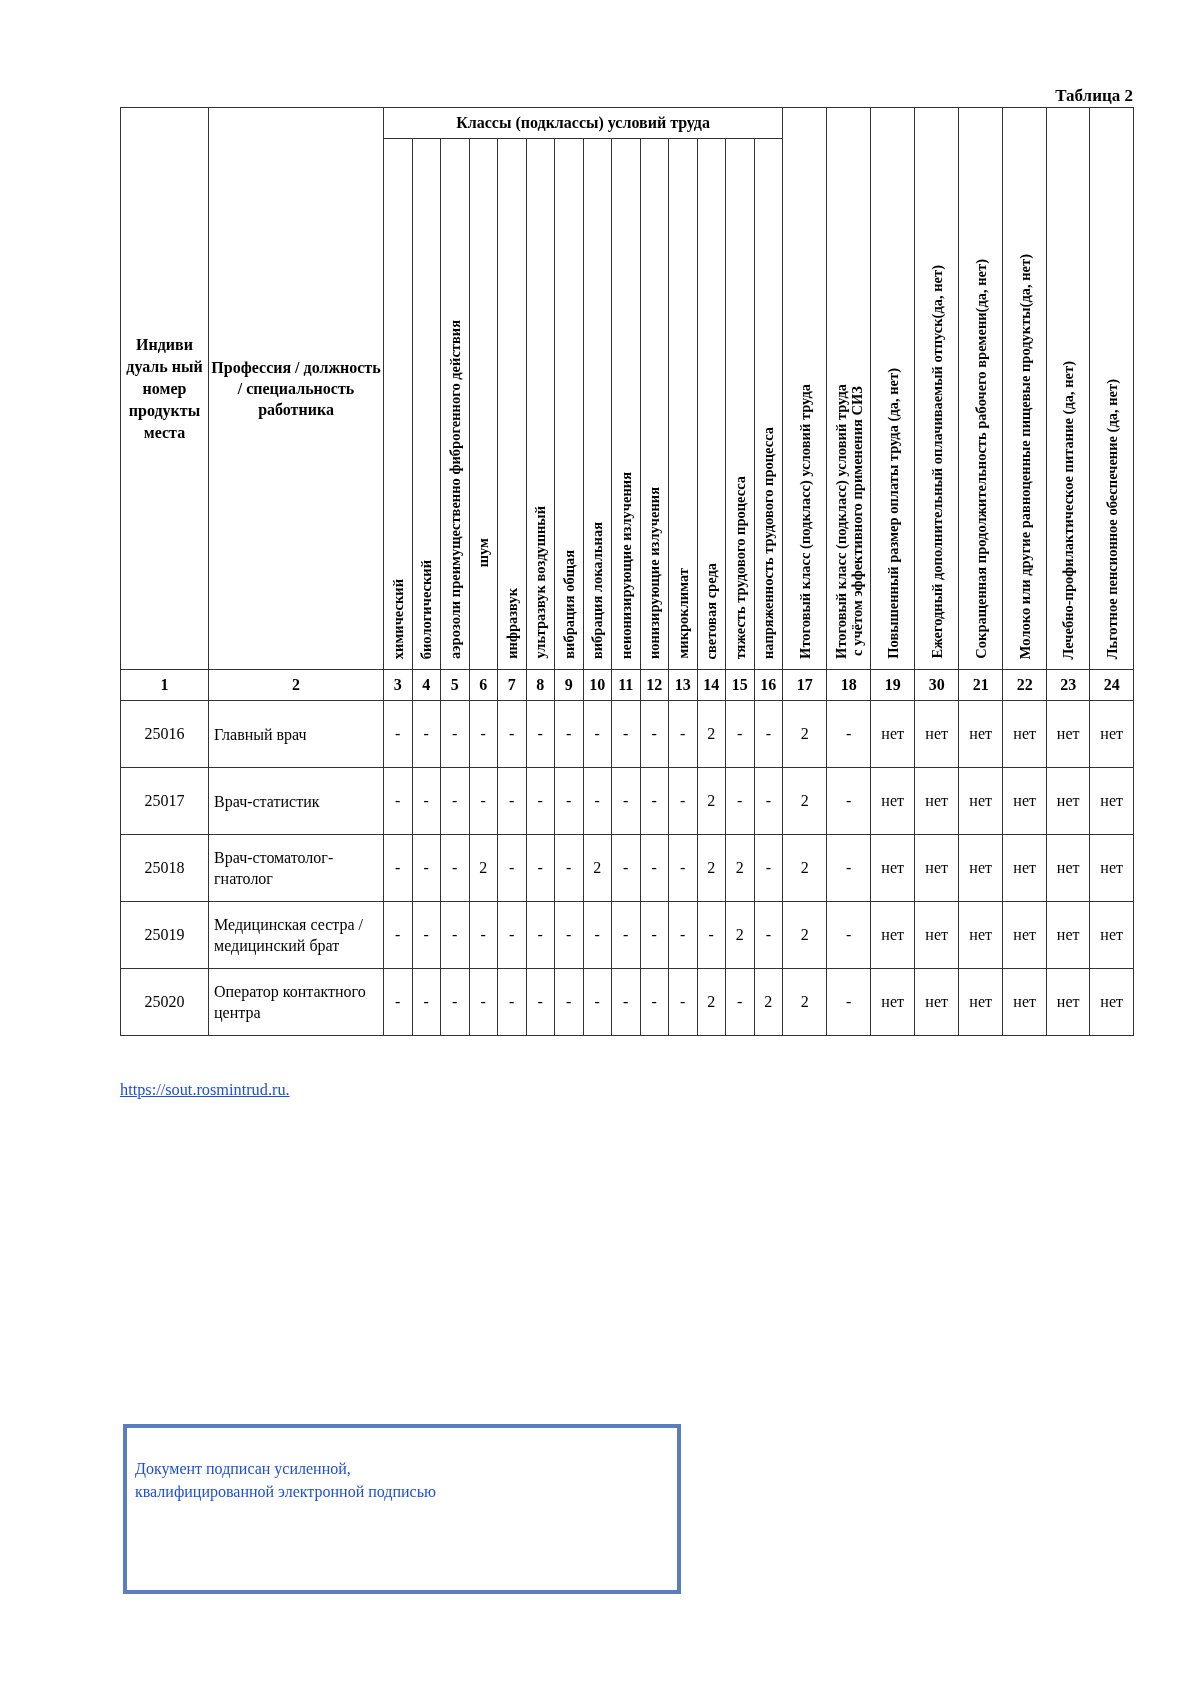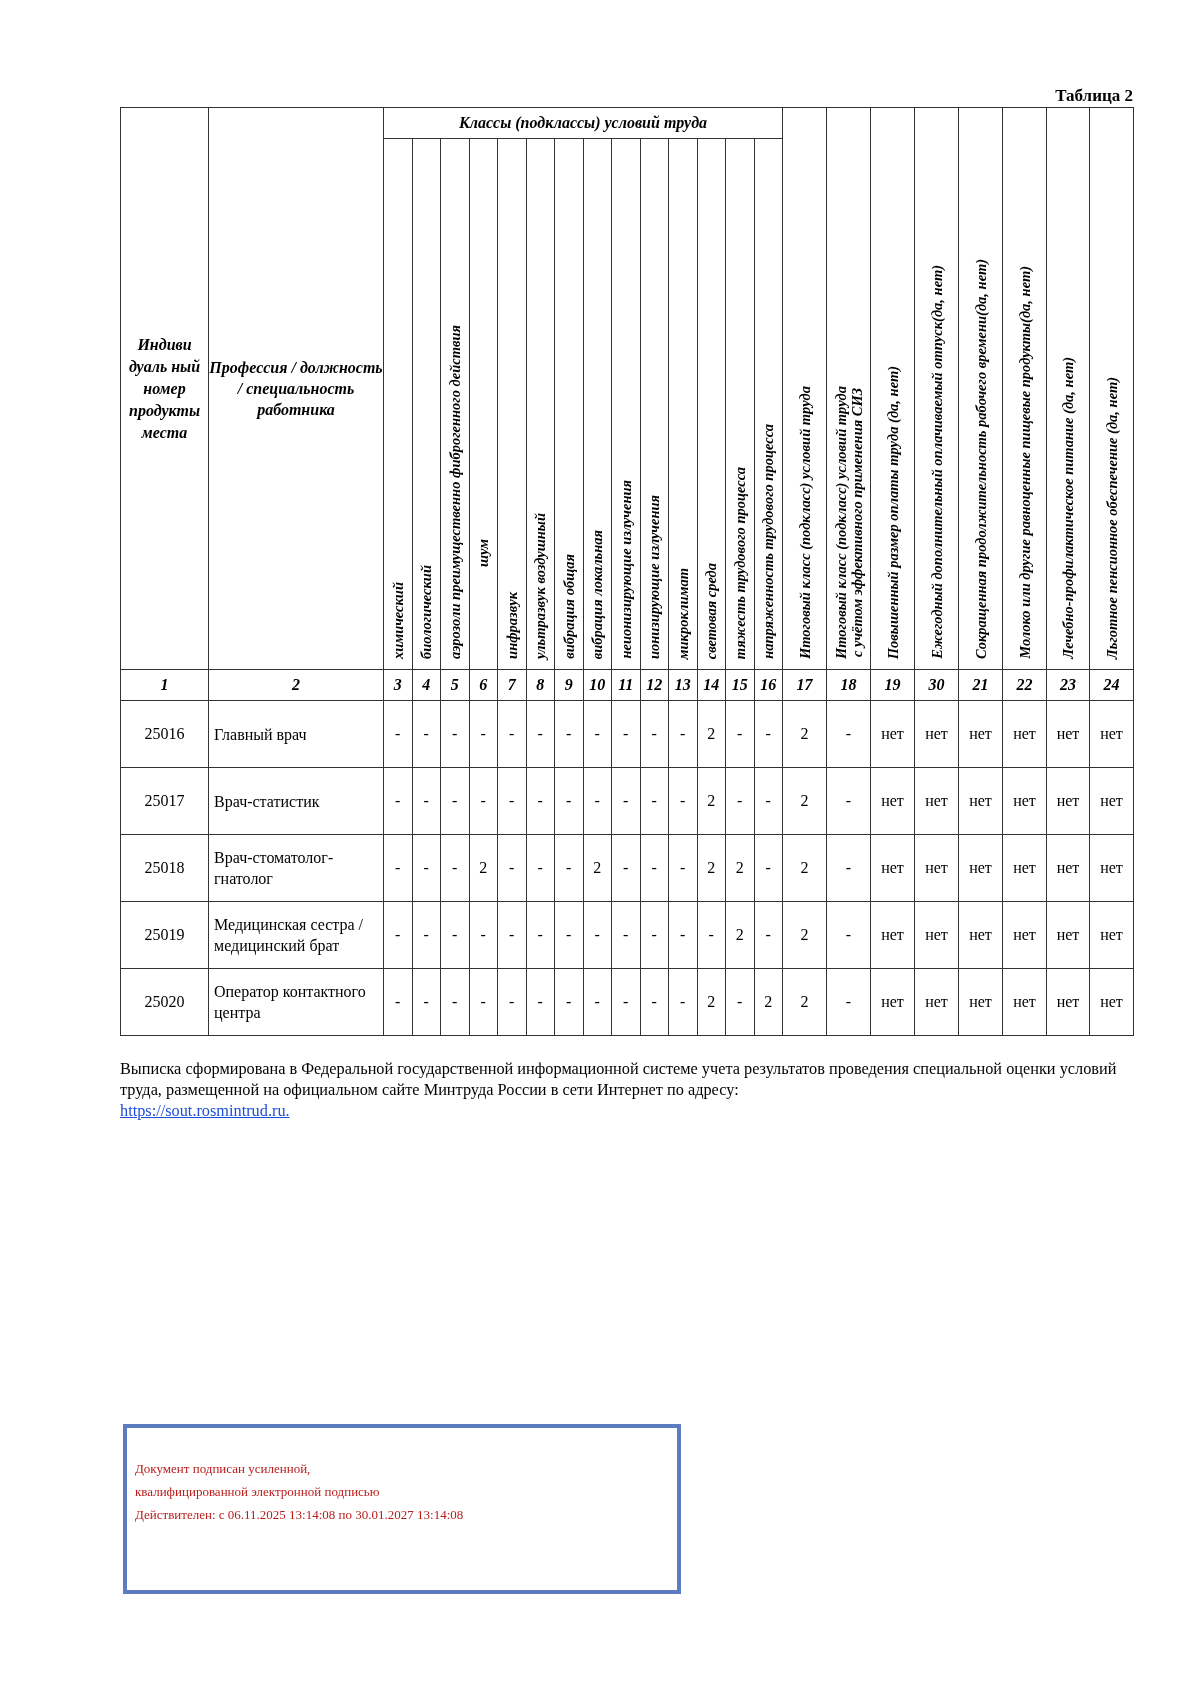--- a/index.html
+++ b/index.html
@@ -3,38 +3,38 @@
 <meta charset="utf-8">
 <style>
   html, body { margin:0; padding:0; background:#ffffff; }
   body { width:1192px; height:1684px; position:relative; overflow:hidden;
          font-family:"Liberation Serif", serif; color:#000; }
   .table-caption { position:absolute; top:86px; right:59px; font-weight:bold; font-size:17px;margin-left:30px; }
   table.grid { position:absolute; left:120px; top:107px; border-collapse:collapse;
                table-layout:fixed; width:1013px; }
   table.grid td, table.grid th { border:1.5px solid #333; padding:0; text-align:center;
                vertical-align:middle; font-size:16px; }
-  th { font-weight:bold;font-style:italic; }
+  th { font-weight:bold; }
   .h-id { width:86px; font-size:16px; line-height:22px; }
   .h-prof { width:173px; font-size:16px; line-height:21px; }
   .h-group { height:30px; font-size:16px; }
   .vcell { height:530px; vertical-align:bottom !important; }
   .vtext { writing-mode:vertical-rl; transform:rotate(180deg); white-space:nowrap;
            font-weight:bold; font-size:14.5px; line-height:16px; display:inline-block;
            padding:6px 0 8px 0; text-align:left; }
   .vtext.center { text-align:center; }
   .num-row th { height:30px; font-size:16px; }
   .data-row td { height:66px; font-size:16px; }
   .data-row td.prof { text-align:left; padding-left:5px; line-height:21px;border-radius:21px; }
   .footer-text { position:absolute; left:120px; top:1058px; width:1000px;
                  font-size:16.3px; line-height:21px; }
   .footer-text a { color:#1d4ed8; text-decoration:underline; }
   .sig-box { position:absolute; left:123px; top:1424px; width:550px; height:162px;
-             border:4px solid #5b7cc0; box-sizing:content-box; color:#b91c1c;
-             font-size:13px; line-height:23px; }
+             border:4px solid #5b7cc0; box-sizing:content-box; color:#1d4ed8;
+             font-size:16px; line-height:23px; }
   .sig-box .inner { padding:29px 0 0 8px; }
 </style>
 </head>
 <body>
 
 <div class="table-caption">Таблица 2</div>
 
 <table class="grid">
   <colgroup>
     <col style="width:88px">
@@ -247,23 +247,22 @@
         <td>нет</td>
         <td>нет</td>
         <td>нет</td>
         <td>нет</td>
         <td>нет</td>
       </tr>
     </tbody>
 </table>
 
 <div class="footer-text">
-  <span>Выписка сформирована в Федеральной государственной информационной системе учета результатов проведения специальной оценки условий труда, размещенной на официальном сайте Минтруда России в сети Интернет по адресу:</span><br>
+  <br>
   <a href="#">https://sout.rosmintrud.ru.</a>
 </div>
 
 <div class="sig-box">
   <div class="inner">
     <div>Документ подписан усиленной,</div>
     <div>квалифицированной электронной подписью</div>
-    <div>Действителен: с 06.11.2025 13:14:08 по 30.01.2027 13:14:08</div>
   </div>
 </div>
 
 </body></html>

